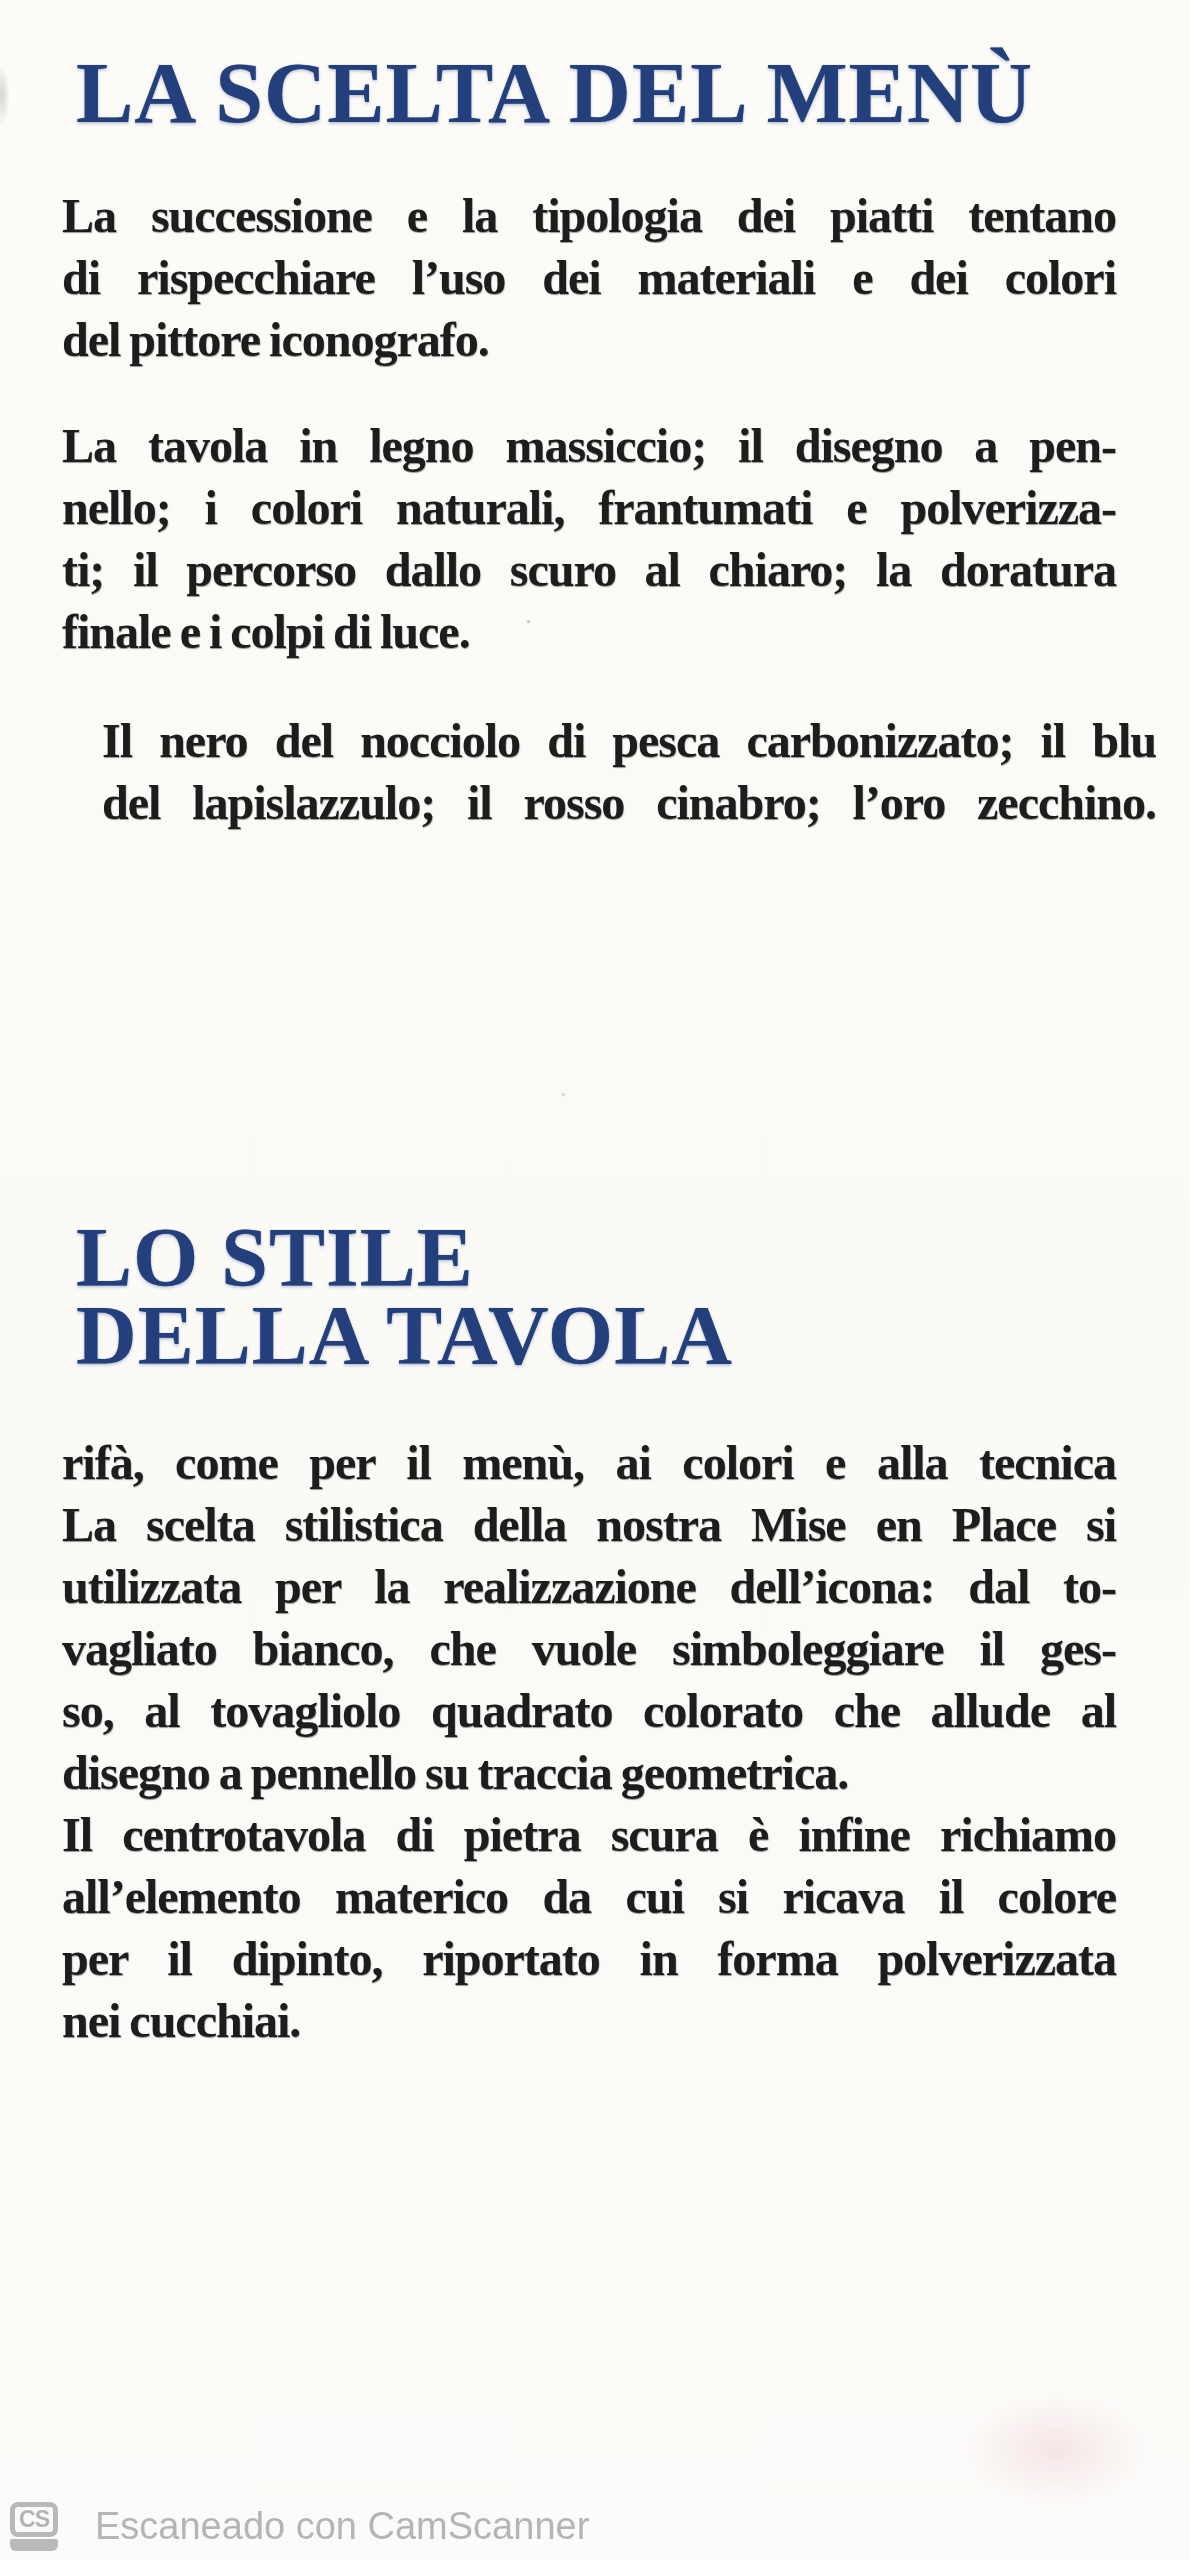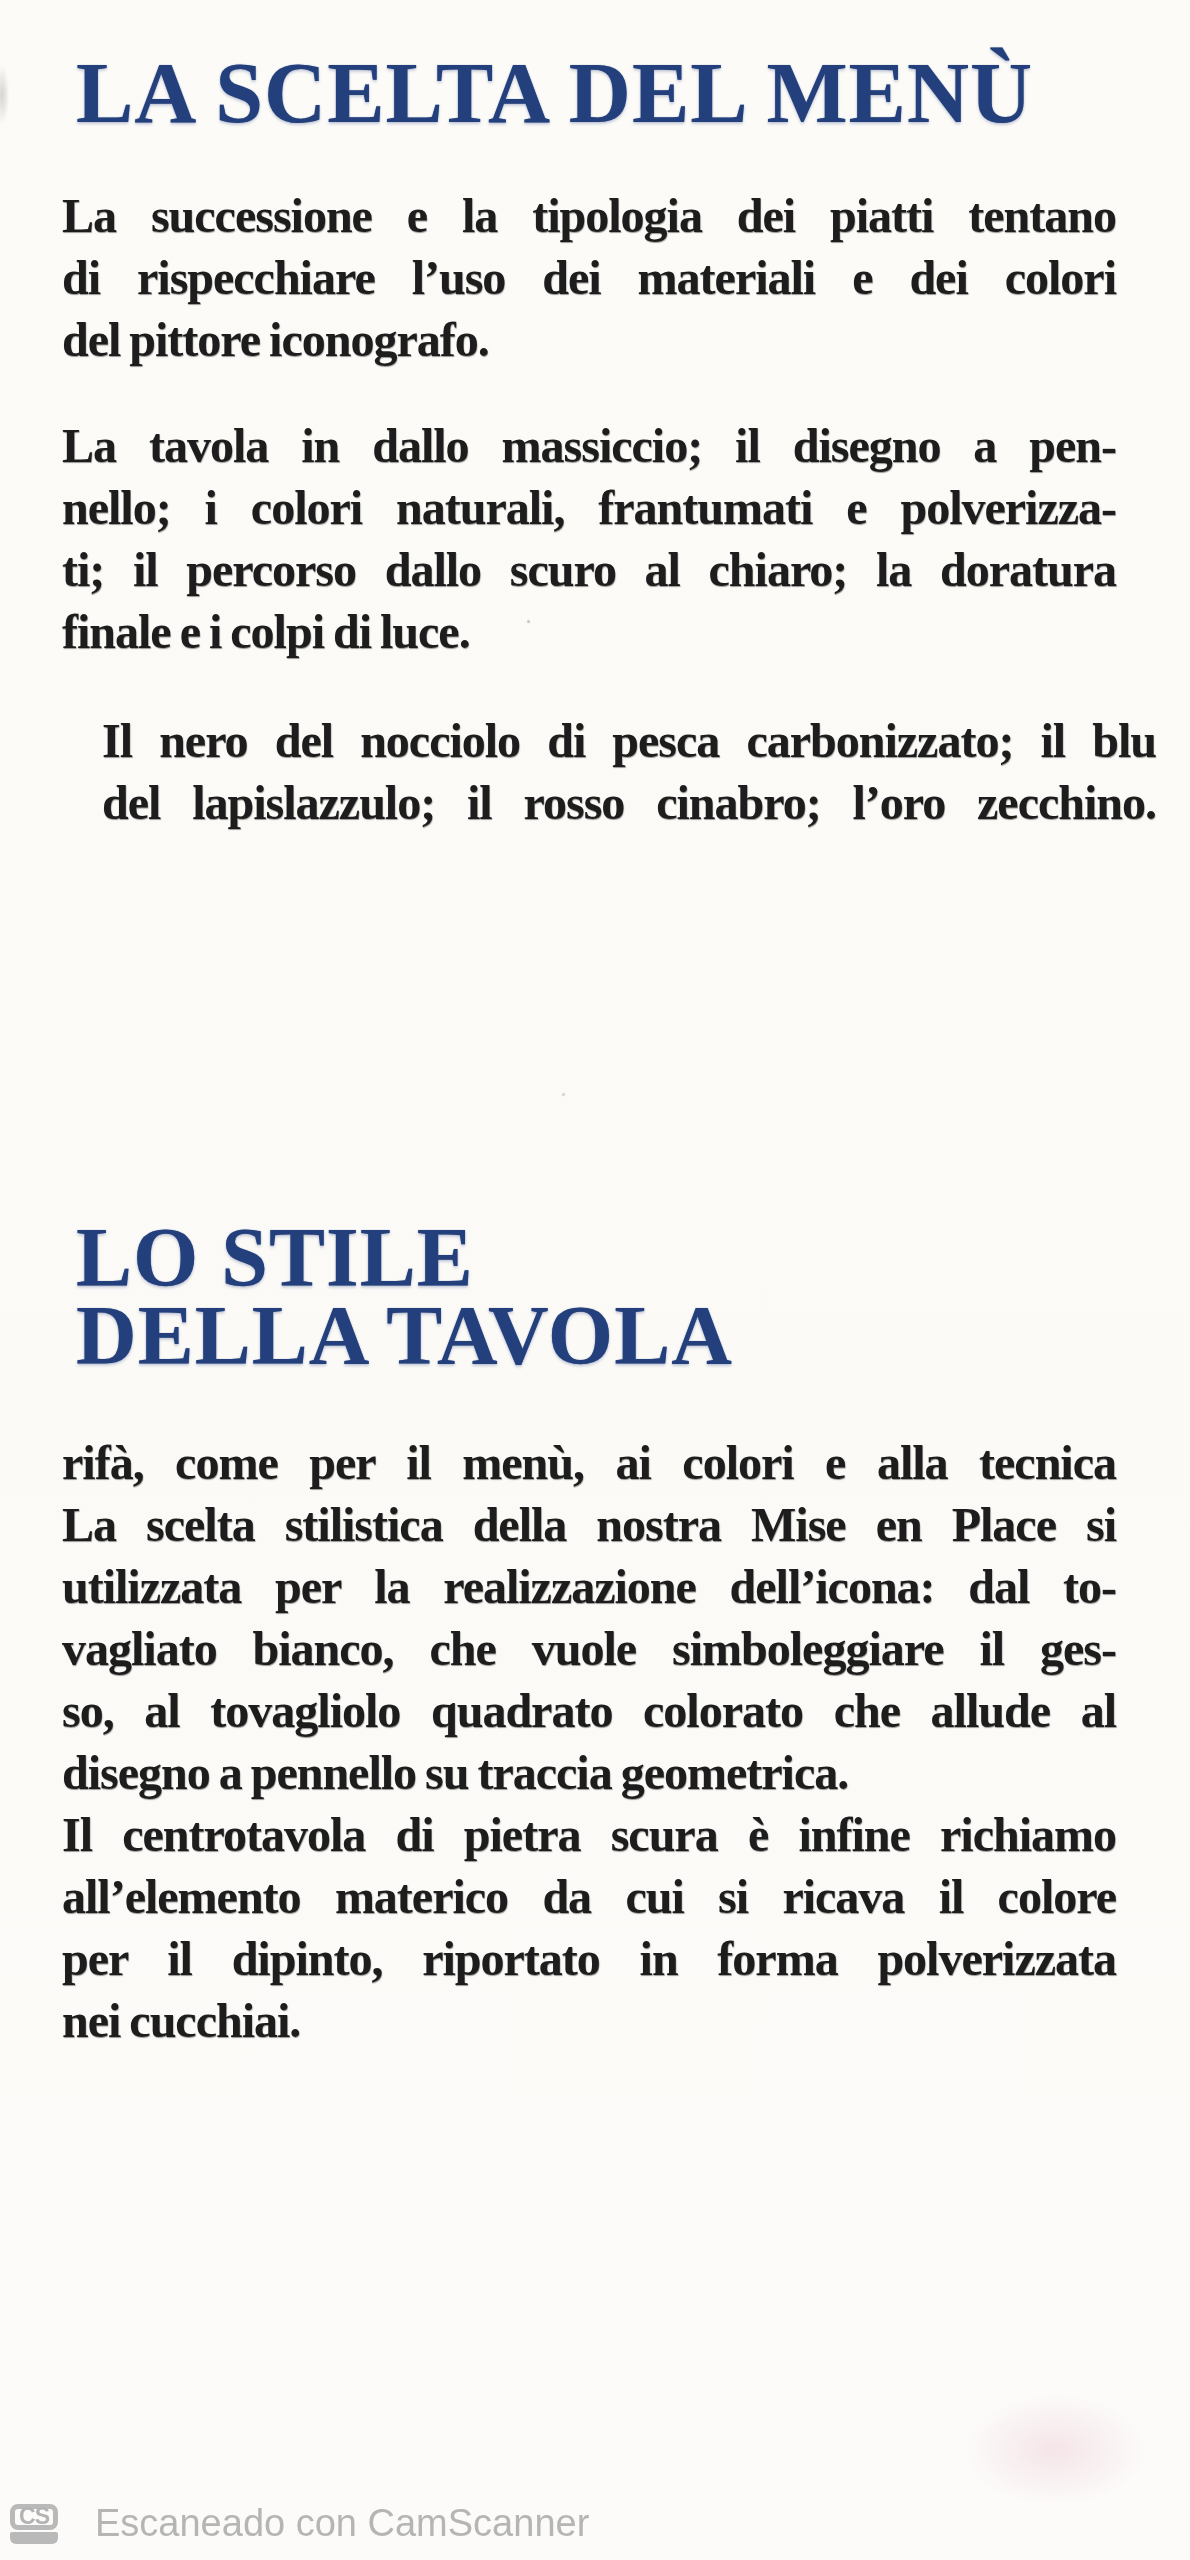--- a/index.html
+++ b/index.html
@@ -82,21 +82,21 @@
     font-family: "Liberation Sans", sans-serif;
   }
   .cs-icon {
     display: flex;
     flex-direction: column;
     align-items: center;
   }
   .cs-box {
     box-sizing: border-box;
     width: 48px;
-    height: 26px;
+    height: 35px;
     border: 5px solid #b9b9b9;
     border-radius: 8px;
     color: #b3b3b3;
     font-size: 23px;
     font-weight: bold;
     letter-spacing: -1px;
     display: flex;
     align-items: center;
     justify-content: center;
   }
@@ -121,21 +121,21 @@
 
   <div class="heading h1">LA SCELTA DEL MENÙ</div>
 
   <div class="para p1">
     <div class="line just">La successione e la tipologia dei piatti tentano</div>
     <div class="line just">di rispecchiare l’uso dei materiali e dei colori</div>
     <div class="line end">del pittore iconografo.</div>
   </div>
 
   <div class="para p2">
-    <div class="line just">La tavola in dallo massiccio; il disegno a pen-</div>
+    <div class="line just">La tavola in legno massiccio; il disegno a pen-</div>
     <div class="line just">nello; i colori naturali, frantumati e polverizza-</div>
     <div class="line just">ti; il percorso dallo scuro al chiaro; la doratura</div>
     <div class="line end">finale e i colpi di luce.</div>
   </div>
 
   <div class="para p3">
     <div class="line just">Il nero del nocciolo di pesca carbonizzato; il blu</div>
     <div class="line just">del lapislazzulo; il rosso cinabro; l’oro zecchino.</div>
   </div>
 

